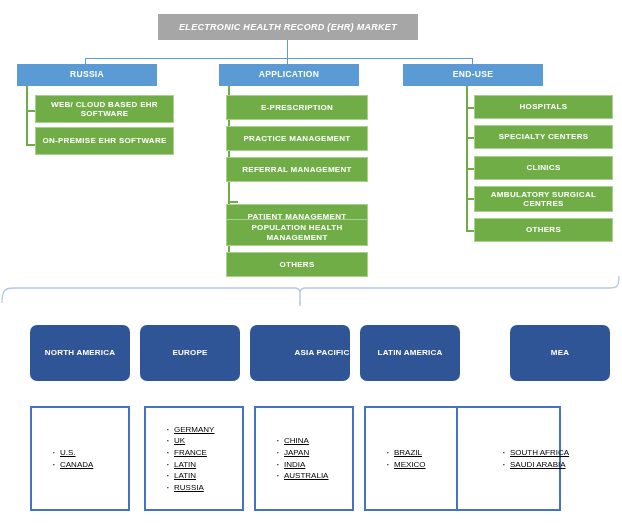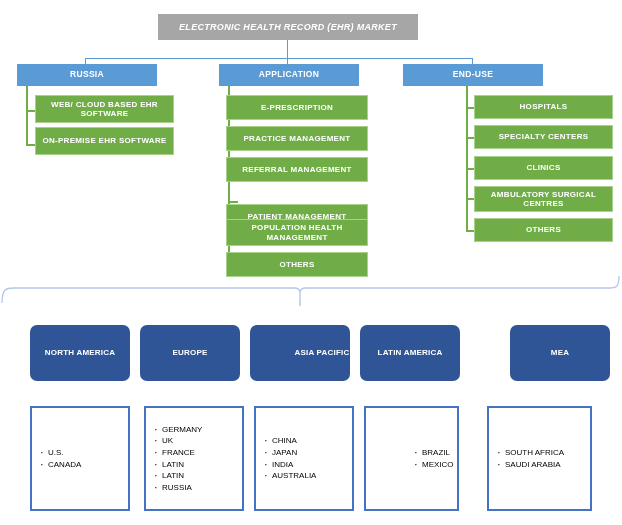--- a/index.html
+++ b/index.html
@@ -49,23 +49,24 @@
   }
   .country-box {
     position: absolute;
     background: #ffffff;
     border: 2px solid #4472c4;
     display: flex;
     align-items: center;
     justify-content: flex-start;
   }
   .country-box ul {
-    margin: 0;
+    margin: 12px;
     padding: 0 0 0 16px;
     list-style: none;
+    text-decoration: underline;
   }
   .country-box li {
     position: relative;
     font-size: 8px;
     color: #000000;
     line-height: 1.45;
     white-space: nowrap;
   }
   .country-box li:before {
     content: "\00B7";
@@ -168,27 +169,27 @@
 
   <div class="country-box" style="left:254px; top:406px; width:100px; height:105px;">
     <ul>
       <li>CHINA</li>
       <li>JAPAN</li>
       <li>INDIA</li>
       <li>AUSTRALIA</li>
     </ul>
   </div>
 
-  <div class="country-box" style="left:364px; top:406px; width:95px; height:105px;padding-left:40px;">
+  <div class="country-box" style="left:364px; top:406px; width:95px; height:105px;">
     <ul>
       <li>BRAZIL</li>
       <li>MEXICO</li>
     </ul>
   </div>
 
-  <div class="country-box" style="left:487px; top:406px; width:105px; height:105px;">
+  <div class="country-box" style="left:456px; top:406px; width:105px; height:105px;padding-left:24px;">
     <ul>
       <li>SOUTH AFRICA</li>
       <li>SAUDI ARABIA</li>
     </ul>
   </div>
 
 </div>
 
 </body></html>

